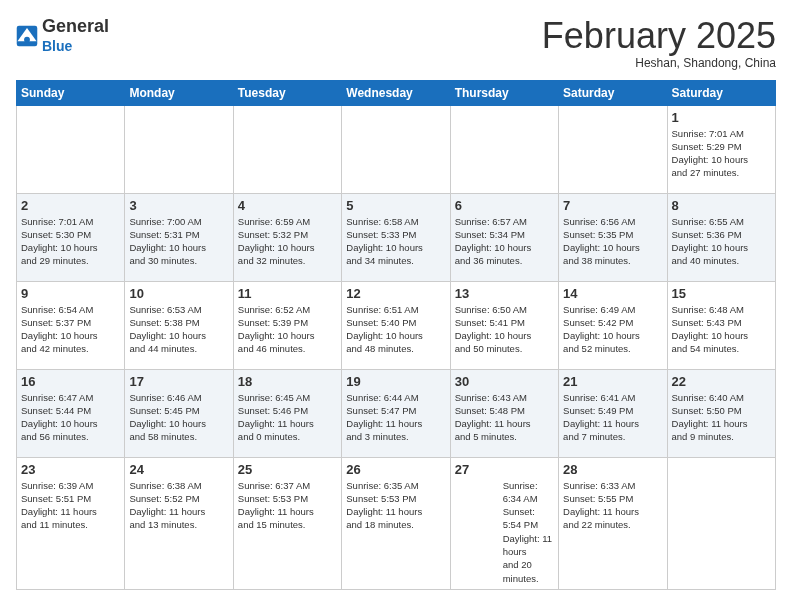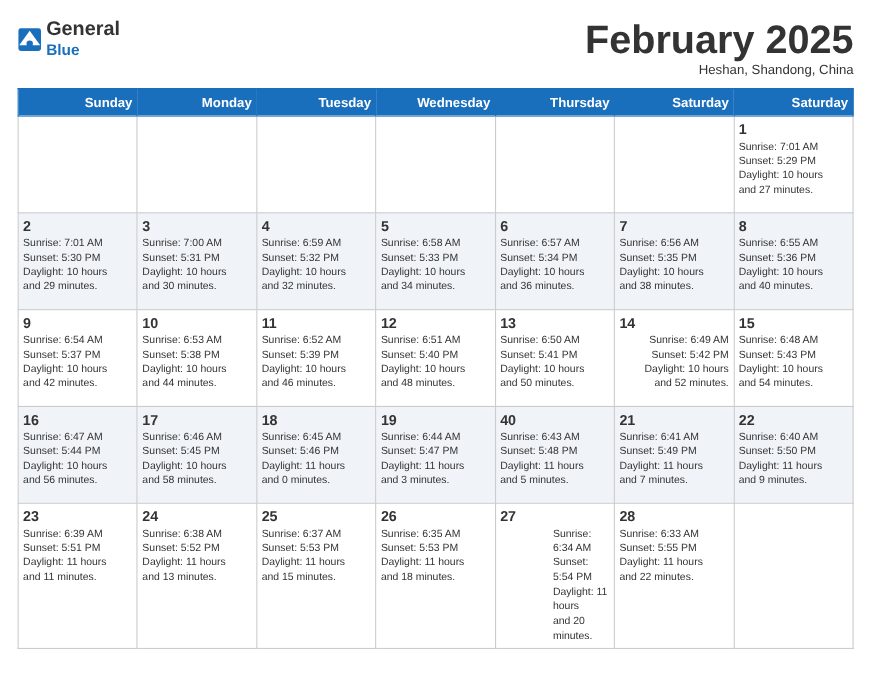--- a/index.html
+++ b/index.html
@@ -33,40 +33,40 @@
     }
     .logo-icon {
       width: 22px;
       height: 22px;
     }
     .title-area {
       text-align: right;
     }
     .calendar-title {
       font-size: 36px;
-      font-weight: bold;
+      font-weight: normal;
       color: #333;
       line-height: 1.1;
     }
     .calendar-subtitle {
       font-size: 12px;
       color: #333;
     }
     table {
       width: 100%;
       border-collapse: collapse;
       table-layout: fixed;
     }
     thead tr th {
       background-color: #1a6fbd;
       color: #fff;
       font-size: 12px;
       font-weight: bold;
       padding: 5px 4px;
-      text-align: right;
+      text-align: left;
       border: 1px solid #1a6fbd;
     }
     tbody tr td {
       border: 1px solid #ccc;
       vertical-align: top;
       padding: 4px 4px 4px 4px;
       font-size: 10px;
       color: #333;
       height: 88px;
     }
@@ -222,21 +222,21 @@
         </td>
         <td>
           <span class="day-number">13</span>
           <div class="day-info" style="white-space: pre-line;">Sunrise: 6:50 AM
 Sunset: 5:41 PM
 Daylight: 10 hours
 and 50 minutes.</div>
         </td>
         <td>
           <span class="day-number">14</span>
-          <div class="day-info" style="white-space: pre-line; text-align: right;">Sunrise: 6:49 AM
+          <div class="day-info" style="white-space: pre-line;">Sunrise: 6:49 AM
 Sunset: 5:42 PM
 Daylight: 10 hours
 and 52 minutes.</div>
         </td>
         <td>
           <span class="day-number">15</span>
           <div class="day-info" style="white-space: pre-line;">Sunrise: 6:48 AM
 Sunset: 5:43 PM
 Daylight: 10 hours
 and 54 minutes.</div>
@@ -265,21 +265,21 @@
 and 0 minutes.</div>
         </td>
         <td>
           <span class="day-number">19</span>
           <div class="day-info" style="white-space: pre-line;">Sunrise: 6:44 AM
 Sunset: 5:47 PM
 Daylight: 11 hours
 and 3 minutes.</div>
         </td>
         <td>
-          <span class="day-number">40</span>
+          <span class="day-number">30</span>
           <div class="day-info" style="white-space: pre-line;">Sunrise: 6:43 AM
 Sunset: 5:48 PM
 Daylight: 11 hours
 and 5 minutes.</div>
         </td>
         <td>
           <span class="day-number">21</span>
           <div class="day-info" style="white-space: pre-line;">Sunrise: 6:41 AM
 Sunset: 5:49 PM
 Daylight: 11 hours

